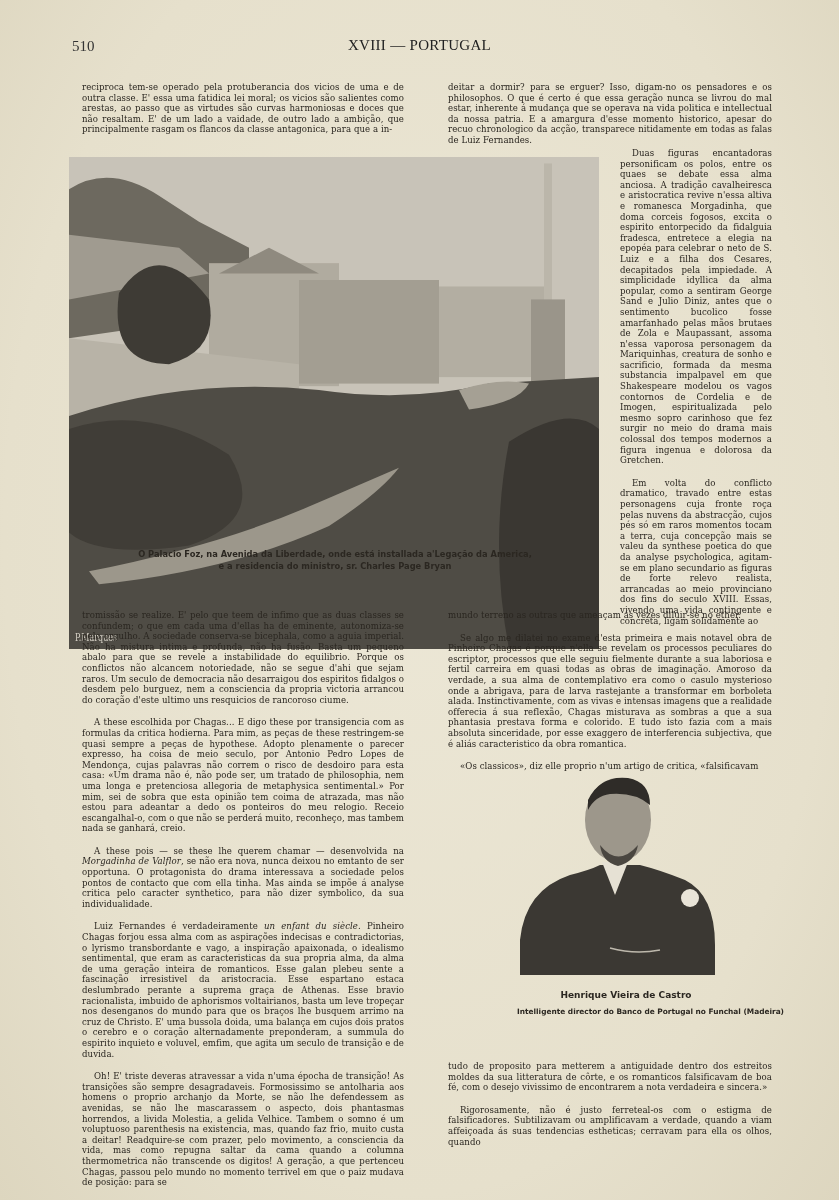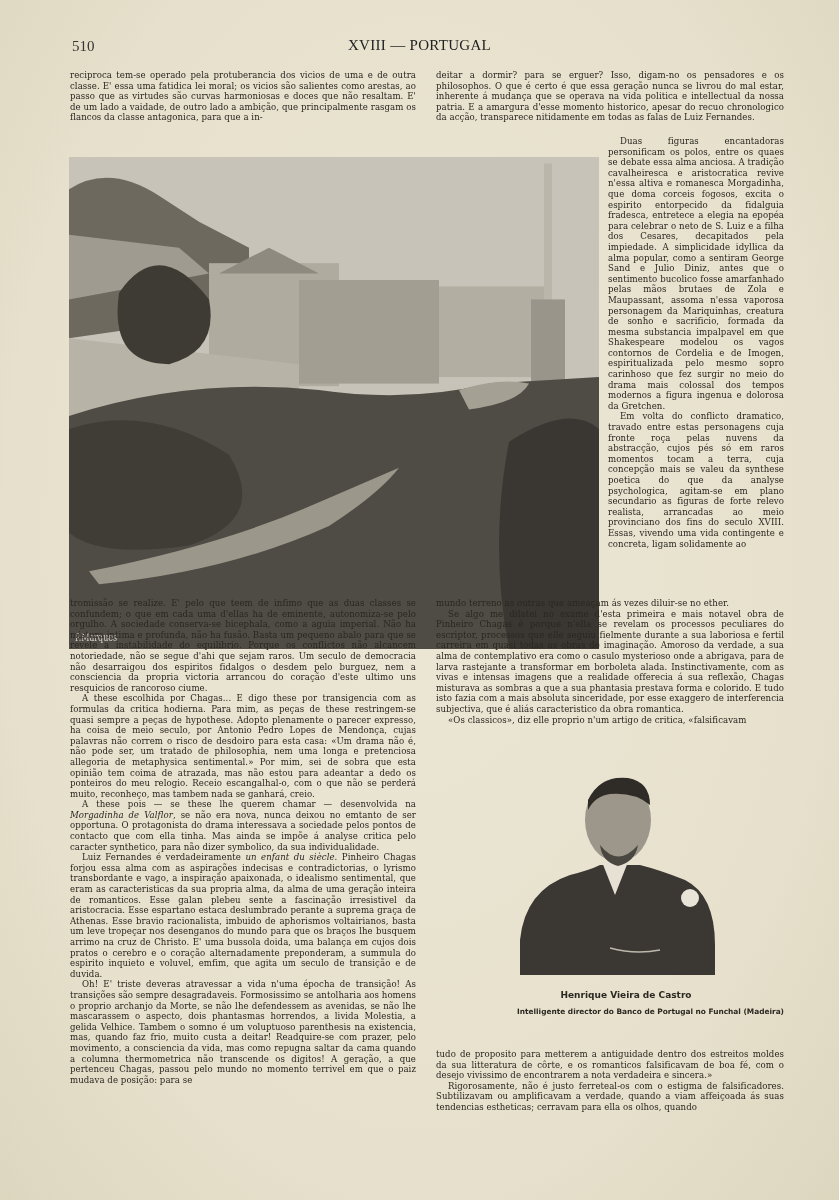--- a/index.html
+++ b/index.html
@@ -8,21 +8,21 @@
     background: #e9e4d2;
     font-family: "DejaVu Serif", "Liberation Serif", serif;
     color: #2a2620;
     position: relative;
   }
   .page { position: absolute; left: 0; top: 0; width: 839px; height: 1200px;
     background: radial-gradient(ellipse at 50% 45%, #ece7d6 0%, #e6e0cc 70%, #ddd6bf 100%); }
   .pagenum { position: absolute; left: 72px; top: 38px; font-family: "Liberation Serif", serif; font-size: 15px; color: #333; }
   .running-head { position: absolute; left: 0; width: 839px; top: 37px; text-align: center; font-family: "Liberation Serif", serif; font-size: 15px; letter-spacing: 0.3px; color: #222; }
   .col { position: absolute; font-size: 8.6px; line-height: 10.6px; text-align: justify; letter-spacing: 0.05px; }
-  .col p { margin: 0; text-indent: 12px; }
+  .col p { margin: 12px; text-indent: 12px; }
   .col p.noind { text-indent: 0; }
   .col i { font-style: italic; }
   .c-tl { left: 70px; top: 70px; width: 346px; }
   .c-tr { left: 436px; top: 70px; width: 348px; }
   .c-side { left: 608px; top: 136px; width: 176px; }
   .c-bl { left: 70px; top: 598px; width: 346px; }
   .c-br1 { left: 436px; top: 598px; width: 348px; }
   .c-br2 { left: 436px; top: 1049px; width: 348px; }
   .photo { position: absolute; left: 69px; top: 157px; width: 530px; height: 492px;
     background: linear-gradient(180deg, #cfcac0 0%, #bcb6aa 18%, #8d877c 38%, #5e5a52 55%, #4c4942 75%, #55524a 100%);
@@ -70,20 +70,24 @@
       <path d="M50 105 Q90 60 140 110 Q150 150 100 160 Q40 160 50 105 Z" fill="#3e3b35"></path>
       <path d="M0 200 Q120 170 250 180 Q340 190 420 175 L530 170 L530 380 L0 380 Z" fill="#4f4c45"></path>
       <path d="M20 320 Q150 300 240 270 Q300 250 330 240 Q310 260 260 285 Q160 320 30 330 Z" fill="#9c978b"></path>
       <path d="M390 180 Q430 170 460 175 Q450 190 400 195 Z" fill="#a5a094"></path>
       <path d="M440 220 Q500 190 530 210 L530 380 L440 380 Q420 300 440 220 Z" fill="#3a3732"></path>
       <path d="M0 210 Q80 190 160 230 Q200 280 120 300 Q30 310 0 290 Z" fill="#403d37"></path>
       <text x="6" y="374" font-size="8" fill="#d8d3c8" font-family="DejaVu Serif, serif">P.Marques</text>
     </svg>
   </div>
 
+  <div class="caption">
+    <div>O Palacio Foz, na Avenida da Liberdade, onde está installada a'Legação da America,</div>
+    <div>e a residencia do ministro, sr. Charles Page Bryan</div>
+  </div>
 
   <div class="col c-bl">
     <p class="noind">tromissão se realize. E' pelo que teem de infimo que as duas classes se confundem; o que em cada uma d'ellas ha de eminente, autonomiza-se pelo orgulho. A sociedade conserva-se bicephala, como a aguia imperial. Não ha mistura intima e profunda, não ha fusão. Basta um pequeno abalo para que se revele a instabilidade do equilibrio. Porque os conflictos não alcancem notoriedade, não se segue d'ahi que sejam raros. Um seculo de democracia não desarraigou dos espiritos fidalgos o desdem pelo burguez, nem a consciencia da propria victoria arrancou do coração d'este ultimo uns resquicios de rancoroso ciume.</p>
     <p>A these escolhida por Chagas... E digo these por transigencia com as formulas da critica hodierna. Para mim, as peças de these restringem-se quasi sempre a peças de hypothese. Adopto plenamente o parecer expresso, ha coisa de meio seculo, por Antonio Pedro Lopes de Mendonça, cujas palavras não correm o risco de desdoiro para esta casa: «Um drama não é, não pode ser, um tratado de philosophia, nem uma longa e pretenciosa allegoria de metaphysica sentimental.» Por mim, sei de sobra que esta opinião tem coima de atrazada, mas não estou para adeantar a dedo os ponteiros do meu relogio. Receio escangalhal-o, com o que não se perderá muito, reconheço, mas tambem nada se ganhará, creio.</p>
     <p>A these pois — se these lhe querem chamar — desenvolvida na <i>Morgadinha de Valflor</i>, se não era nova, nunca deixou no emtanto de ser opportuna. O protagonista do drama interessava a sociedade pelos pontos de contacto que com ella tinha. Mas ainda se impõe á analyse critica pelo caracter synthetico, para não dizer symbolico, da sua individualidade.</p>
     <p>Luiz Fernandes é verdadeiramente <i>un enfant du siècle</i>. Pinheiro Chagas forjou essa alma com as aspirações indecisas e contradictorias, o lyrismo transbordante e vago, a inspiração apaixonada, o idealismo sentimental, que eram as caracteristicas da sua propria alma, da alma de uma geração inteira de romanticos. Esse galan plebeu sente a fascinação irresistivel da aristocracia. Esse espartano estaca deslumbrado perante a suprema graça de Athenas. Esse bravio racionalista, imbuido de aphorismos voltairianos, basta um leve tropeçar nos desenganos do mundo para que os braços lhe busquem arrimo na cruz de Christo. E' uma bussola doida, uma balança em cujos dois pratos o cerebro e o coração alternadamente preponderam, a summula do espirito inquieto e voluvel, emfim, que agita um seculo de transição e de duvida.</p>
     <p>Oh! E' triste deveras atravessar a vida n'uma épocha de transição! As transições são sempre desagradaveis. Formosissimo se antolharia aos homens o proprio archanjo da Morte, se não lhe defendessem as avenidas, se não lhe mascarassem o aspecto, dois phantasmas horrendos, a livida Molestia, a gelida Velhice. Tambem o somno é um voluptuoso parenthesis na existencia, mas, quando faz frio, muito custa a deitar! Readquire-se com prazer, pelo movimento, a consciencia da vida, mas como repugna saltar da cama quando a columna thermometrica não transcende os digitos! A geração, a que pertenceu Chagas, passou pelo mundo no momento terrivel em que o paiz mudava de posição: para se</p>
   </div>
 
   <div class="col c-br1">

